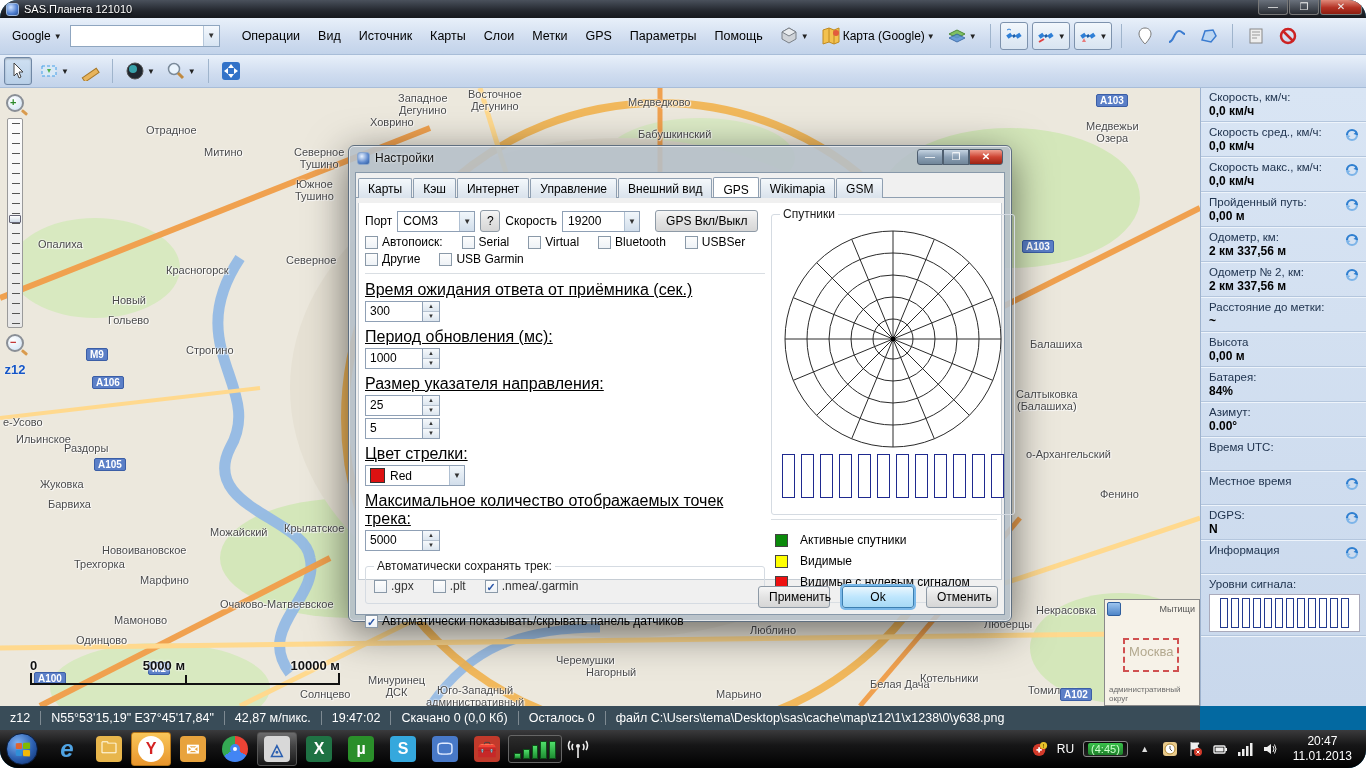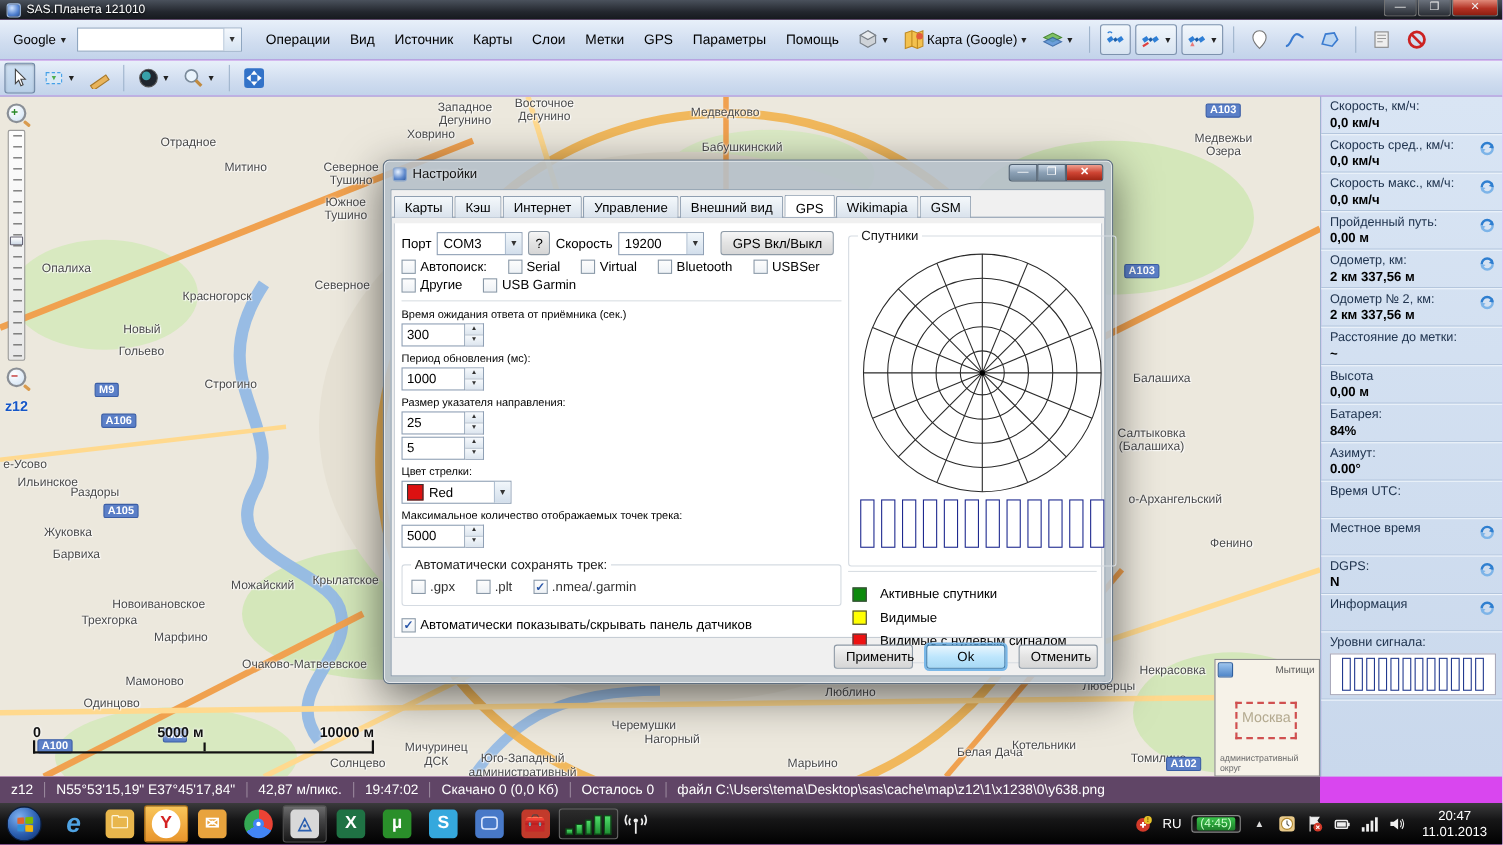--- a/index.html
+++ b/index.html
@@ -1,18 +1,18 @@
 <!DOCTYPE html>
 <html><head>
 <meta charset="utf-8">
 <style>
   * { margin:0; padding:0; box-sizing:border-box; }
   html,body { width:1366px; height:768px; overflow:hidden; }
   body { font-family:"Liberation Sans", sans-serif; font-size:12px; color:#000; }
-  #app { position:relative; width:1366px; height:768px; background:#d946ef; overflow:hidden; }
+  #app { position:relative; width:1366px; height:768px; background:#0369a1; overflow:hidden;border-radius:18px; }
 
   
   #titlebar { position:absolute; left:0; top:0; width:1366px; height:18px;
     background:linear-gradient(#4a515c,#23272e 60%,#15181d); color:#fff;
     display:flex; align-items:center; padding:0 6px; gap:5px; }
   #titlebar .app-ico { width:13px; height:13px; border-radius:3px;
     background:radial-gradient(circle at 35% 30%,#cfe3ff,#4f7fd0 60%,#274e91); border:1px solid #9db8dd; }
   #title-text { font-size:11px; text-shadow:0 1px 2px #000; }
   #win-controls { position:absolute; right:4px; top:0; display:flex; }
   .wc { width:30px; height:15px; border:1px solid #777; border-top:none; color:#eee;
@@ -112,21 +112,21 @@
   .w7combo { border:1px solid #8fa0b5; height:21px; background:#fff; display:flex; align-items:center; font-size:12px; }
   .w7combo .val { padding:0 5px; flex:1; }
   .w7combo .arr { width:15px; height:19px; background:linear-gradient(#f2f7fb,#d2deeb); border-left:1px solid #b0c0d2;
     font-size:8px; text-align:center; line-height:19px; color:#333; }
   .w7btn { border:1px solid #8e9aa6; border-radius:3px; background:linear-gradient(#f6f6f6,#e3e3e3 50%,#d6d6d6);
     font-size:12px; padding:2px 10px; height:22px; }
   .help-btn { width:20px; padding:0; }
   .cb { display:flex; align-items:center; gap:4px; font-size:12px; margin-right:14px; }
   .cbbox { width:13px; height:13px; border:1px solid #8a99a8; background:linear-gradient(#fdfdfd,#eef2f6);
     font-size:11px; line-height:12px; text-align:center; color:#2a56a8; font-weight:bold; }
-  .field-label { font-size:10px; margin-top:6px; }
+  .field-label { font-size:16px; margin-top:6px;text-decoration:underline; }
   .spin-wrap { display:flex; align-items:stretch; margin-top:2px; }
   .spin-input { width:58px; border:1px solid #8fa0b5; height:21px; font-size:12px; padding:2px 4px; background:#fff; }
   .spinner { width:17px; display:flex; flex-direction:column; border:1px solid #8fa0b5; border-left:none; }
   .spinner span { flex:1; font-size:6px; text-align:center; line-height:9px; color:#333;
     background:linear-gradient(#f6f9fc,#dde6ef); }
   .spinner span + span { border-top:1px solid #b6c2d0; }
   .hline { border-top:1px solid #d9dee3; margin:7px 0; }
   .color-combo { width:100px; }
   .swatch { width:15px; height:15px; border:1px solid #333; margin-left:4px; }
   fieldset { border:1px solid #d5dbe2; border-radius:3px; padding:3px 8px 7px 8px; font-size:12px; color:#333; }

